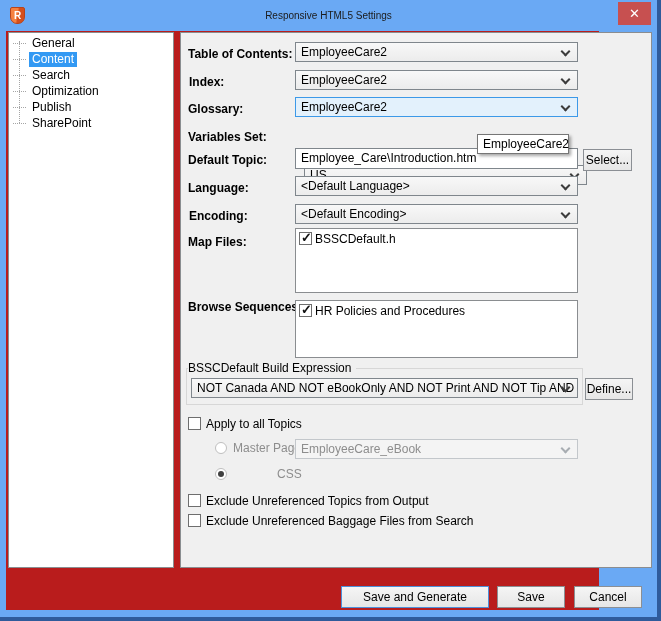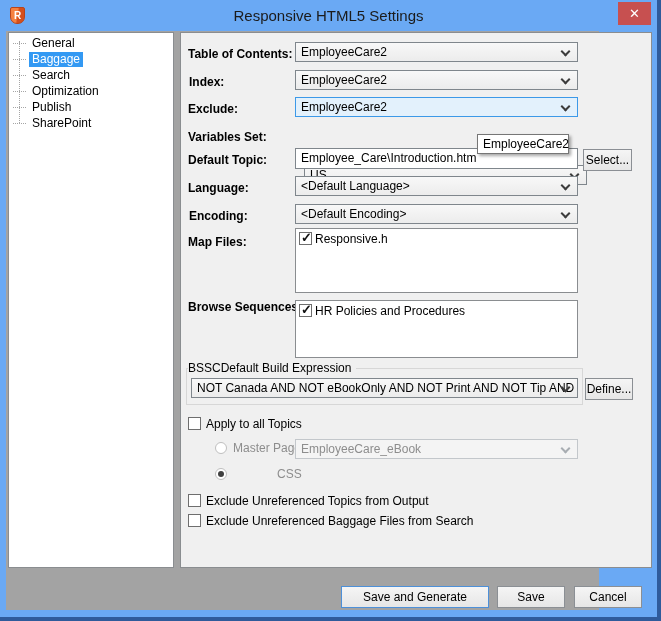--- a/index.html
+++ b/index.html
@@ -2,28 +2,28 @@
 <html><head>
 <meta charset="utf-8">
 <style>
   * { margin:0; padding:0; box-sizing:border-box; }
   body { font-family:"Liberation Sans", sans-serif; background:#fff; }
   #window { position:relative; width:661px; height:621px; background:#2f5b9b; overflow:hidden;
             font-size:12px; color:#000; }
   #chrome { position:absolute; left:0; top:0; width:657px; height:617px; background:#6aa9f4; }
   #titlebar { position:absolute; left:0; top:0; width:657px; height:31px; }
   #title { position:absolute; left:0; right:0; top:0; height:31px; line-height:31px;
-           text-align:center; font-size:15px; color:#1b1b1b; }
+           text-align:center; font-size:10px; color:#1b1b1b; }
   #app-icon { position:absolute; left:10px; top:7px; width:15px; height:17px;
               background:linear-gradient(100deg,#f58140 45%,#d44f1d 55%);
               border:1px solid #b8441a; border-radius:2px 2px 7px 7px;
               color:#fff; font-weight:bold; font-size:10px; line-height:15px; text-align:center; }
   #close-btn { position:absolute; right:6px; top:2px; width:33px; height:23px; background:#c75050;
                color:#fff; text-align:center; line-height:23px; font-size:13px; cursor:default; }
-  #client { position:absolute; left:6px; top:31px; width:593px; height:579px; background:#a3a3a3; }
+  #client { position:absolute; left:6px; top:31px; width:593px; height:579px; background:#b91c1c; }
 
   
   #tree { position:absolute; left:2px; top:1px; width:166px; height:536px; background:#fff;
           border:1px solid #8a8d90; }
   .tree-vline { position:absolute; left:10px; top:8px; width:1px; height:82px;
                 border-left:1px dotted #a5a5a5; }
   .tree-item { position:absolute; left:4px; height:16px; display:flex; align-items:center; }
   .tree-conn { width:13px; height:1px; border-top:1px dotted #a5a5a5; margin-right:3px; }
   .tree-label { padding:0 3px; line-height:15px; }
   .tree-label.sel { background:#3399f3; color:#fff; }
@@ -79,21 +79,21 @@
     <div id="client">
 
       <div id="tree">
         <div class="tree-vline"></div>
         <div class="tree-item" style="top:2px;">
           <span class="tree-conn"></span>
           <span class="tree-label">General</span>
         </div>
         <div class="tree-item" style="top:18px;">
           <span class="tree-conn"></span>
-          <span class="tree-label sel">Baggage</span>
+          <span class="tree-label sel">Content</span>
         </div>
         <div class="tree-item" style="top:34px;">
           <span class="tree-conn"></span>
           <span class="tree-label">Search</span>
         </div>
         <div class="tree-item" style="top:50px;">
           <span class="tree-conn"></span>
           <span class="tree-label">Optimization</span>
         </div>
         <div class="tree-item" style="top:66px;">
@@ -113,21 +113,21 @@
           <span>EmployeeCare2</span>
           <span class="chev"></span>
         </div>
 
         <div class="lbl" style="left:8px; top:39px;">Index:</div>
         <div class="combo" style="left:114px; top:37px; width:283px;">
           <span>EmployeeCare2</span>
           <span class="chev"></span>
         </div>
 
-        <div class="lbl" style="left:7px; top:66px;">Exclude:</div>
+        <div class="lbl" style="left:7px; top:66px;">Glossary:</div>
         <div class="combo focused" style="left:114px; top:64px; width:283px;">
           <span>EmployeeCare2</span>
           <span class="chev"></span>
         </div>
 
         <div class="lbl" style="left:7px; top:94px;">Variables Set:</div>
         <div class="combo" style="left:123px; top:92px; width:283px;margin-top:40px;">
           <span>US</span>
           <span class="chev"></span>
         </div>
@@ -145,21 +145,21 @@
         <div class="lbl" style="left:8px; top:173px;">Encoding:</div>
         <div class="combo" style="left:114px; top:171px; width:283px;">
           <span>&lt;Default Encoding&gt;</span>
           <span class="chev"></span>
         </div>
 
         <div class="lbl" style="left:7px; top:199px;">Map Files:</div>
         <div class="listbox" style="left:114px; top:195px; width:283px; height:65px;">
           <div style="position:absolute; left:0; top:0; right:0; height:18px;">
             <span class="cb checked" style="left:3px; top:3px;"></span>
-            <span class="cb-lbl" style="left:19px; top:3px;">Responsive.h</span>
+            <span class="cb-lbl" style="left:19px; top:3px;">BSSCDefault.h</span>
           </div>
         </div>
 
         <div class="lbl" style="left:7px; top:264px;">Browse Sequences:</div>
         <div class="listbox" style="left:114px; top:267px; width:283px; height:58px;">
           <div style="position:absolute; left:0; top:0; right:0; height:18px;">
             <span class="cb checked" style="left:3px; top:3px;"></span>
             <span class="cb-lbl" style="left:19px; top:3px;">HR Policies and Procedures</span>
           </div>
         </div>

